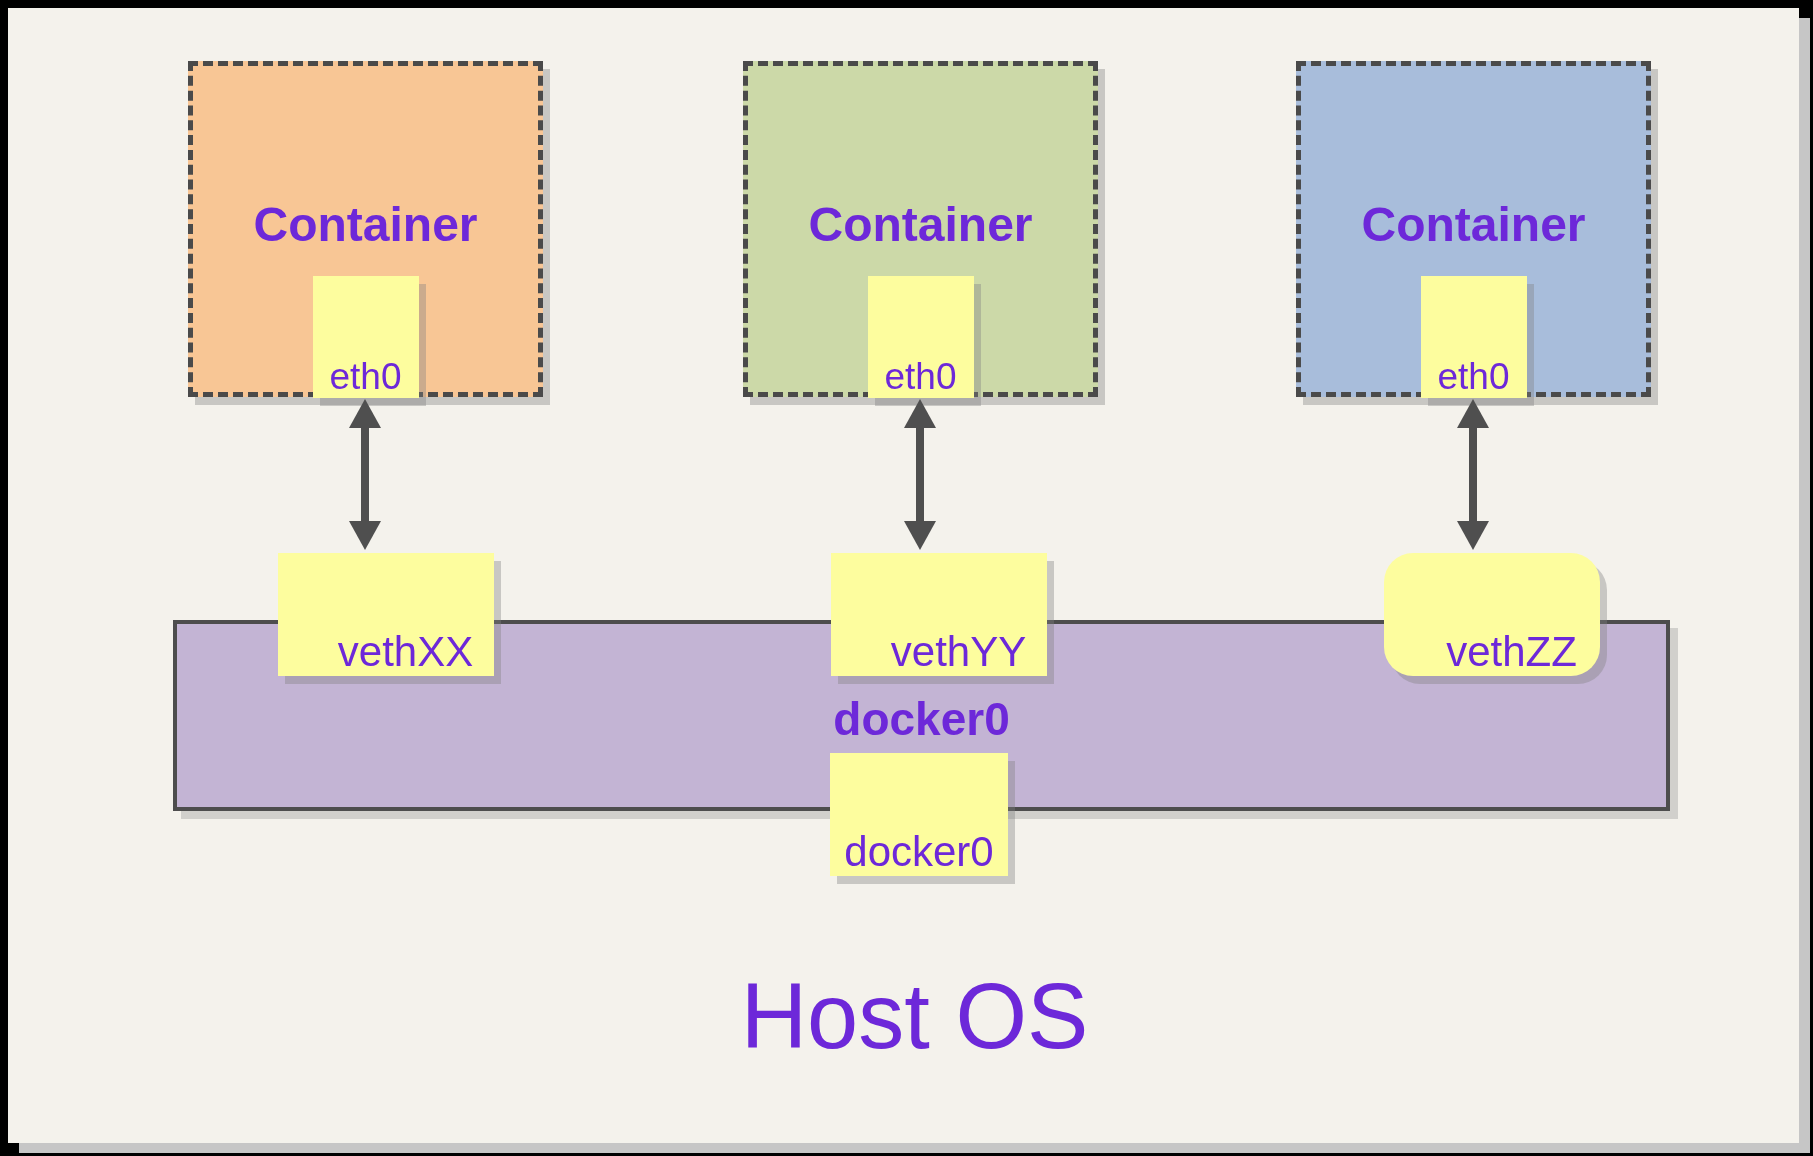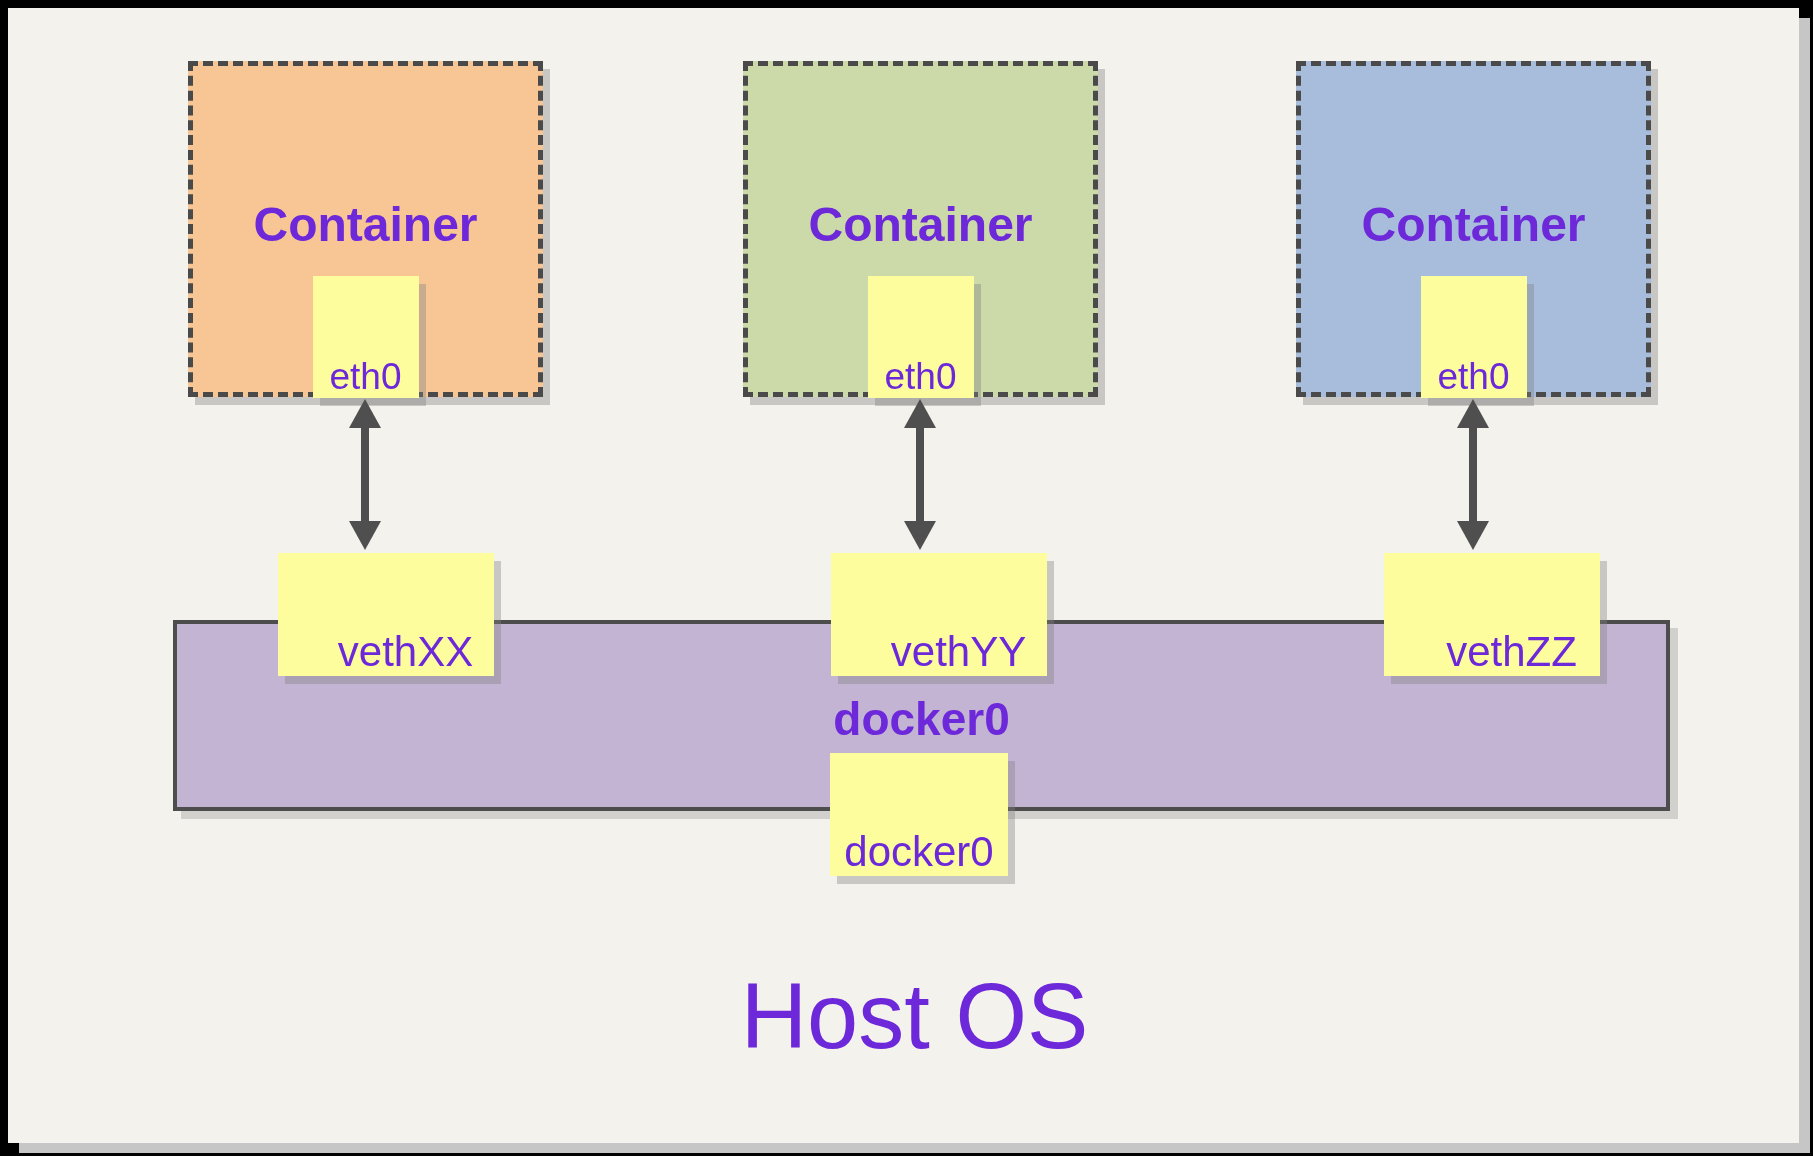--- a/index.html
+++ b/index.html
@@ -154,21 +154,21 @@
     <div class="bridge-bar" style="background: rgb(195, 180, 212);">
       <div class="bridge-label">docker0</div>
     </div>
 
     <div class="note veth-box v1" style="background: rgb(253, 253, 158);">
       <span>vethXX</span>
     </div>
     <div class="note veth-box v2" style="background: rgb(253, 253, 158);">
       <span>vethYY</span>
     </div>
-    <div class="note veth-box v3" style="background: rgb(253, 253, 158);">
+    <div class="note veth-box v3" style="background: rgb(253, 253, 158); border-radius: 29px;">
       <span>vethZZ</span>
     </div>
 
     <div class="note docker-iface" style="background: rgb(253, 253, 158);">
       <span>docker0</span>
     </div>
 
 
     <div class="host-label">Host OS</div>
 

